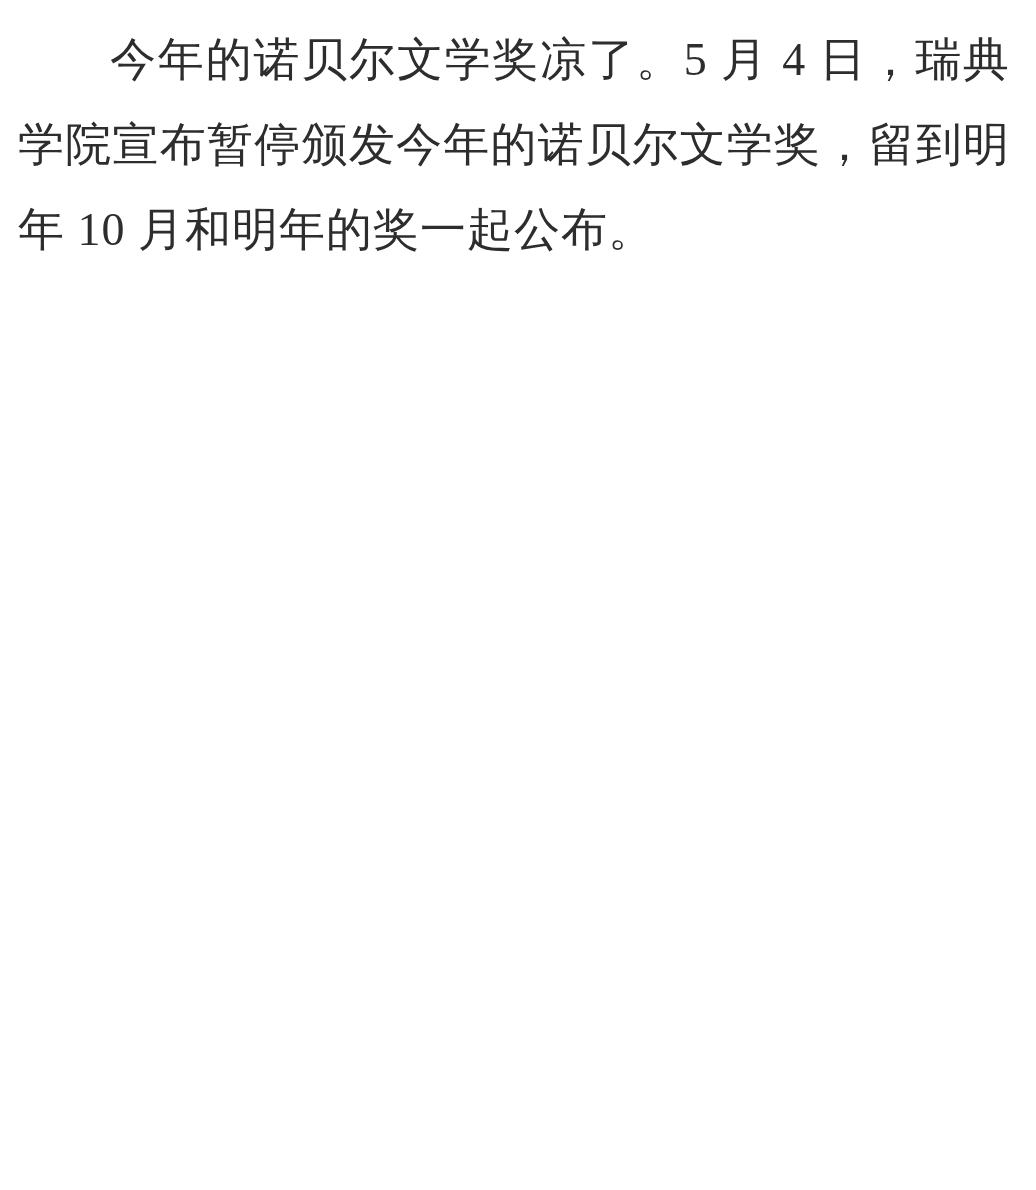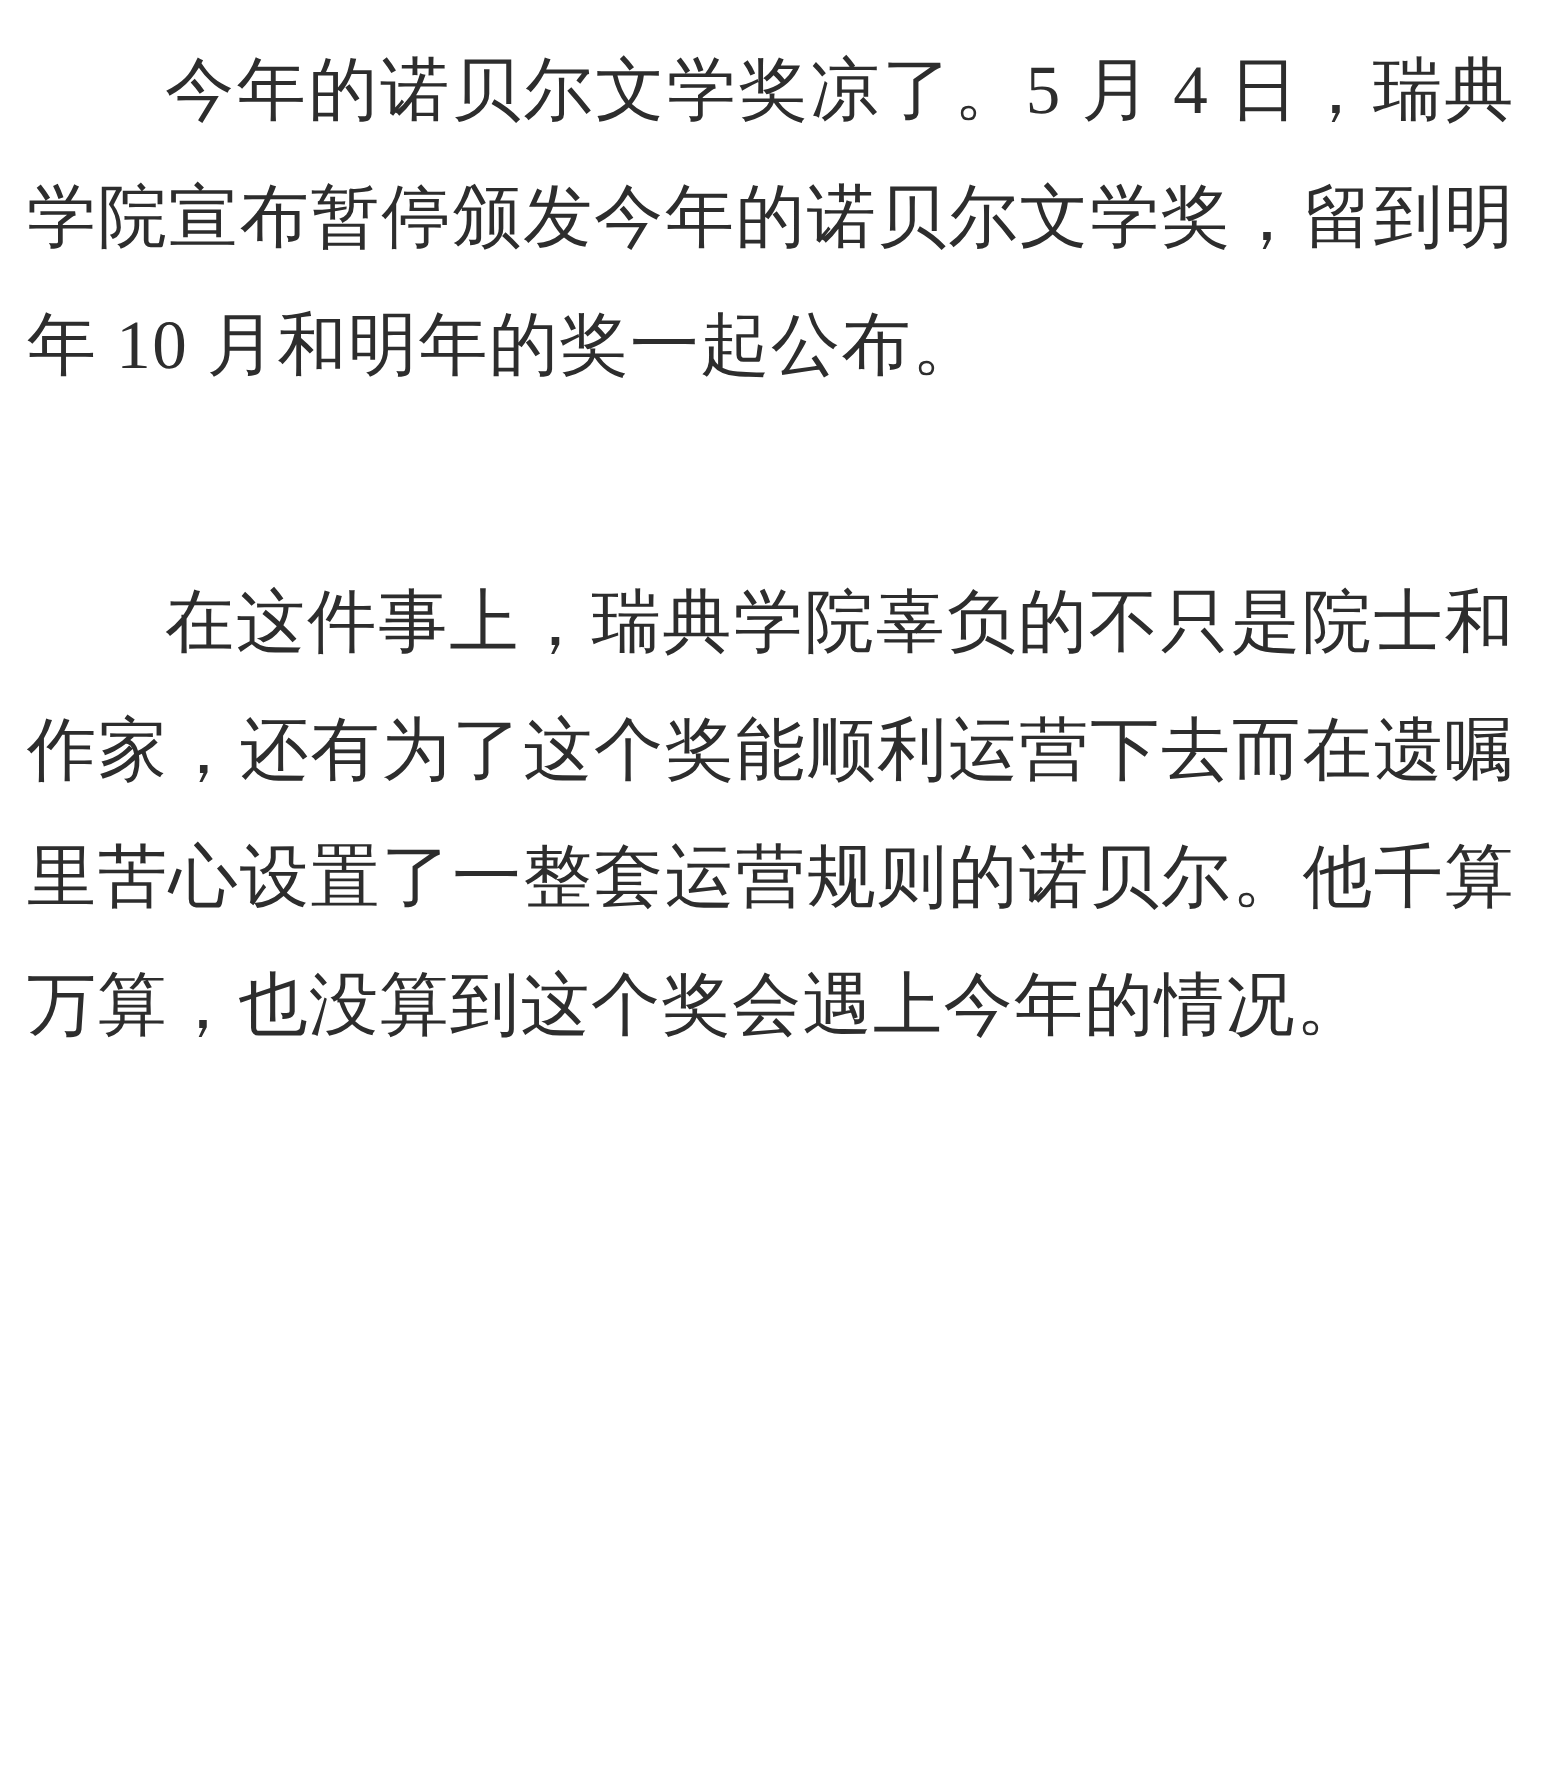--- a/index.html
+++ b/index.html
@@ -49,16 +49,15 @@
     height: 1190px;
     background: #222222;
   }
 </style>
 </head>
 <body>
 
 <div class="page">
   <div class="content">
     <p class="para">今年的诺贝尔文学奖凉了。5 月 4 日，瑞典学院宣布暂停颁发今年的诺贝尔文学奖，留到明年 10 月和明年的奖一起公布。</p>
-    <p class="para">在这件事上，瑞典学院辜负的不只是院士和作家，还有为了这个奖能顺利运营下去而在遗嘱里苦心设置了一整套运营规则的诺贝尔。他千算万算，也没算到这个奖会遇上今年的情况。</p>
   </div>
   <div class="right-edge"></div>
 </div>
 
 </body></html>

